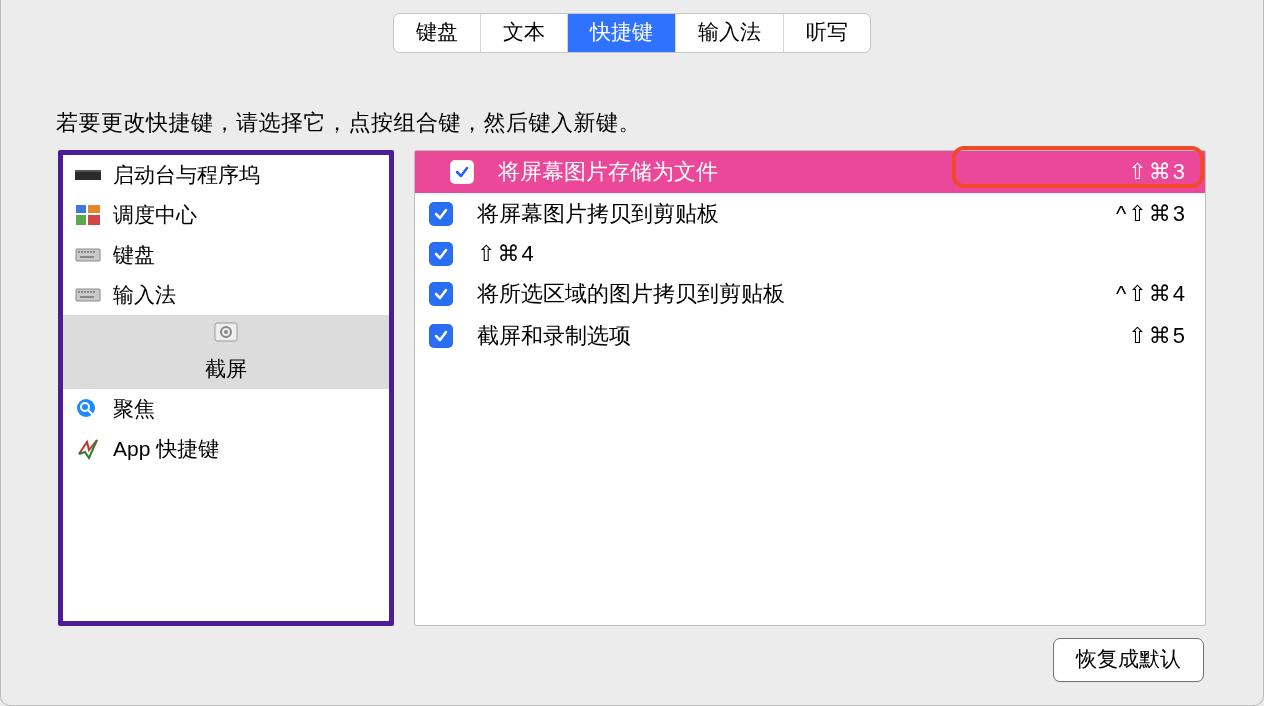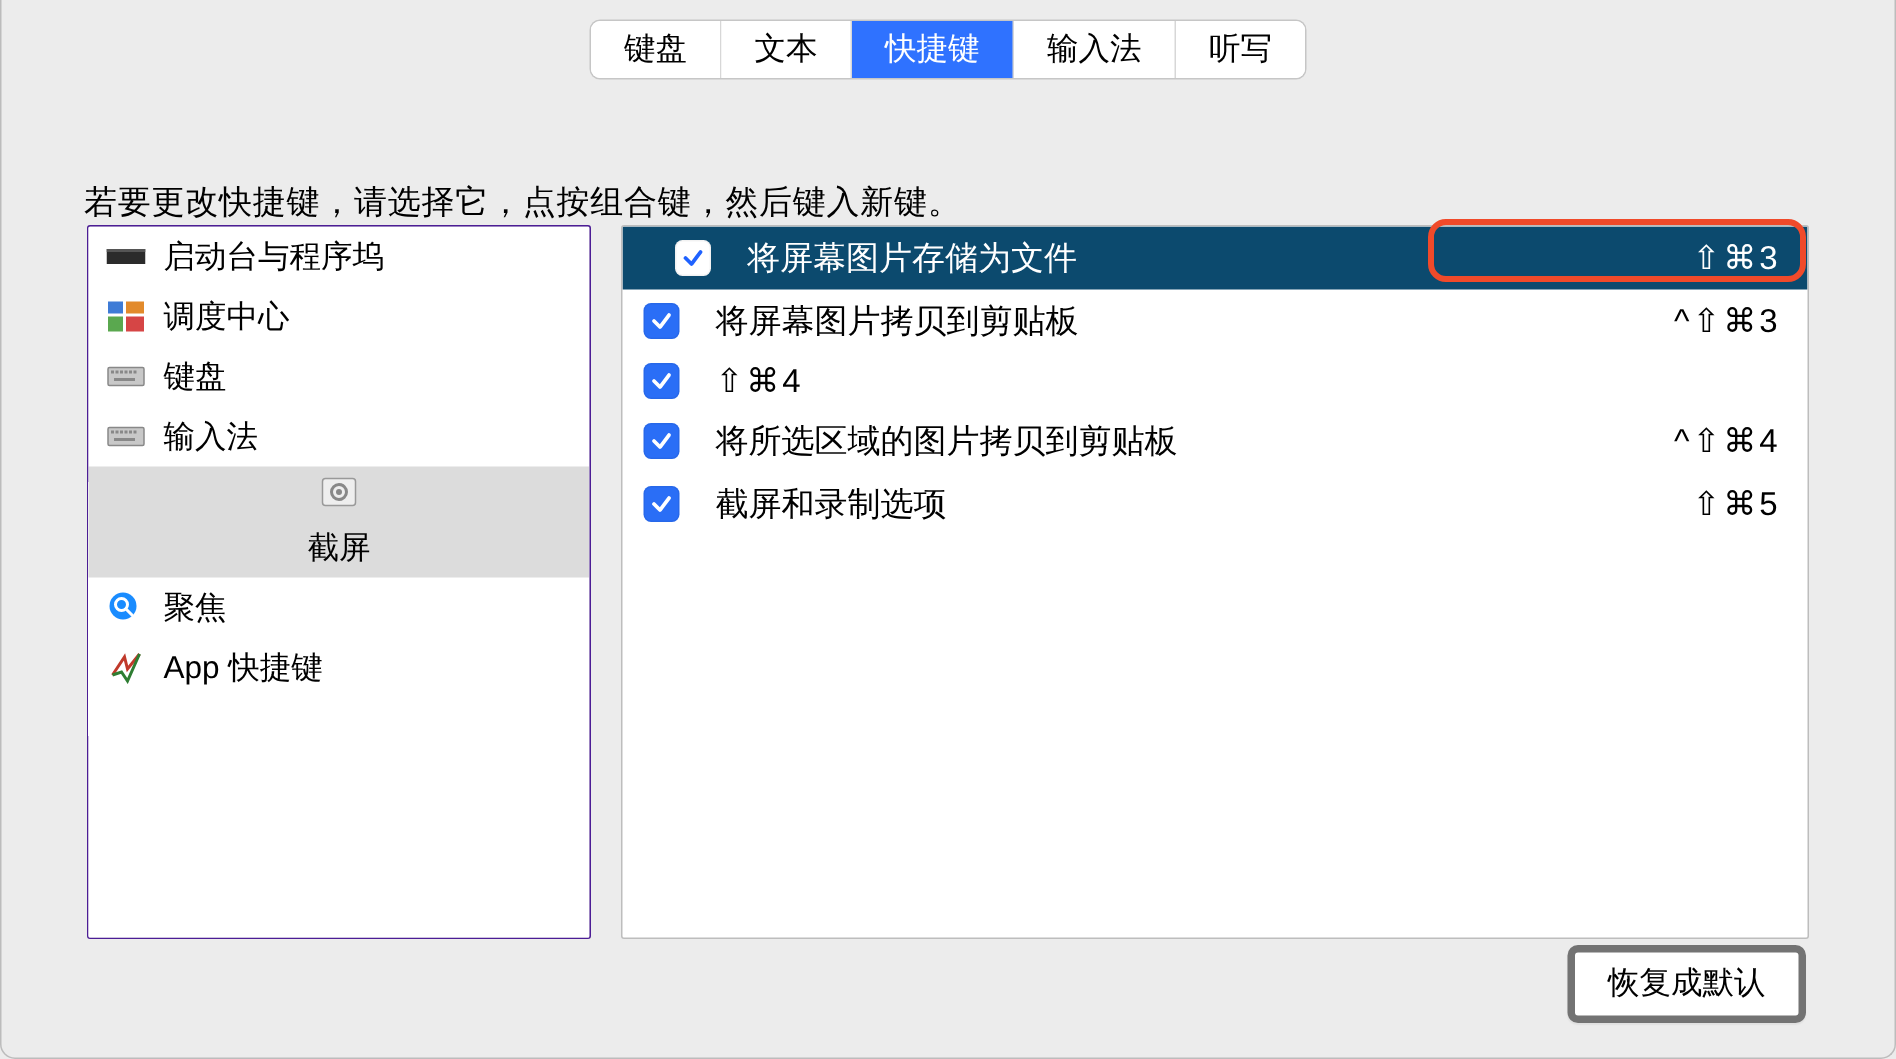--- a/index.html
+++ b/index.html
@@ -44,40 +44,40 @@
     white-space: nowrap;
   }
   .tab:last-child { border-right: none; }
   .tab.selected {
     background: #2f72ff;
     color: #fff;
   }
 
   .instruction {
     position: absolute;
-    top: 120px;
+    top: 108px;
     left: 56px;
     font-size: 22px;
     letter-spacing: 0.5px;
   }
 
   
   .panels {
     position: absolute;
     top: 150px;
     left: 58px;
     right: 58px;
     bottom: 80px;
     display: flex;
     gap: 20px;
   }
   .sidebar {
     width: 336px;
     background: #fff;
-    border: 1px solid #4c1d95;
+    border: 5px solid #4c1d95;
     border-radius: 2px;
     overflow: auto;
     position: relative;
   }
   .sidebar::after{
     
     content:"";
     position:absolute;
     right:-13px;
     top:228px;
@@ -111,21 +111,21 @@
   }
   .row {
     display: flex;
     align-items: center;
     padding: 6px 18px 6px 14px;
     gap: 24px;
     font-size: 22px;
     position: relative;
   }
   .row.selected {
-    background: #0c4a6e;
+    background: #ec4899;
     color: #fff;
     padding-left: 35px;
   }
   .chk {
     width: 24px; height: 24px;
     border-radius: 5px;
     background: #2a6ef6;
     display: flex;
     align-items: center;
     justify-content: center;
@@ -146,21 +146,21 @@
     border: 4px solid #f04a2a;
     border-radius: 12px;
     pointer-events: none;
   }
 
   .restore-btn {
     position: absolute;
     right: 60px;
     bottom: 24px;
     background: #fff;
-    border: 5px solid #737373;
+    border: 1px solid #737373;
     border-radius: 7px;
     padding: 6px 22px 8px 22px;
     font-size: 21px;
     box-shadow: 0 1px 1px rgba(0,0,0,0.05);
     cursor: default;
   }
 </style>
 </head>
 <body>
 

